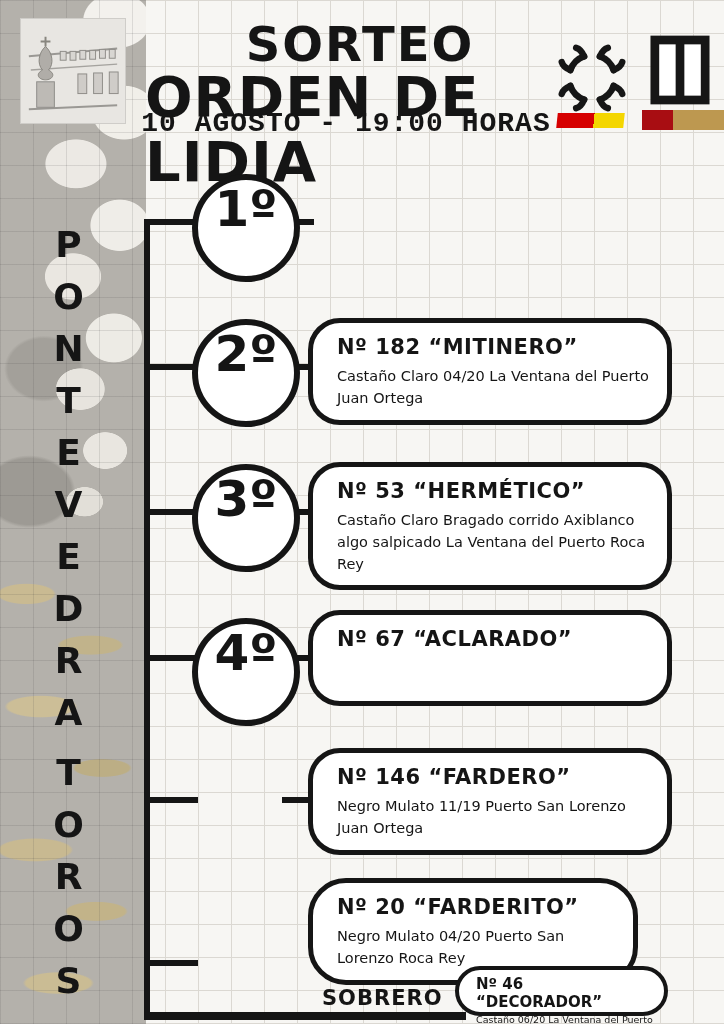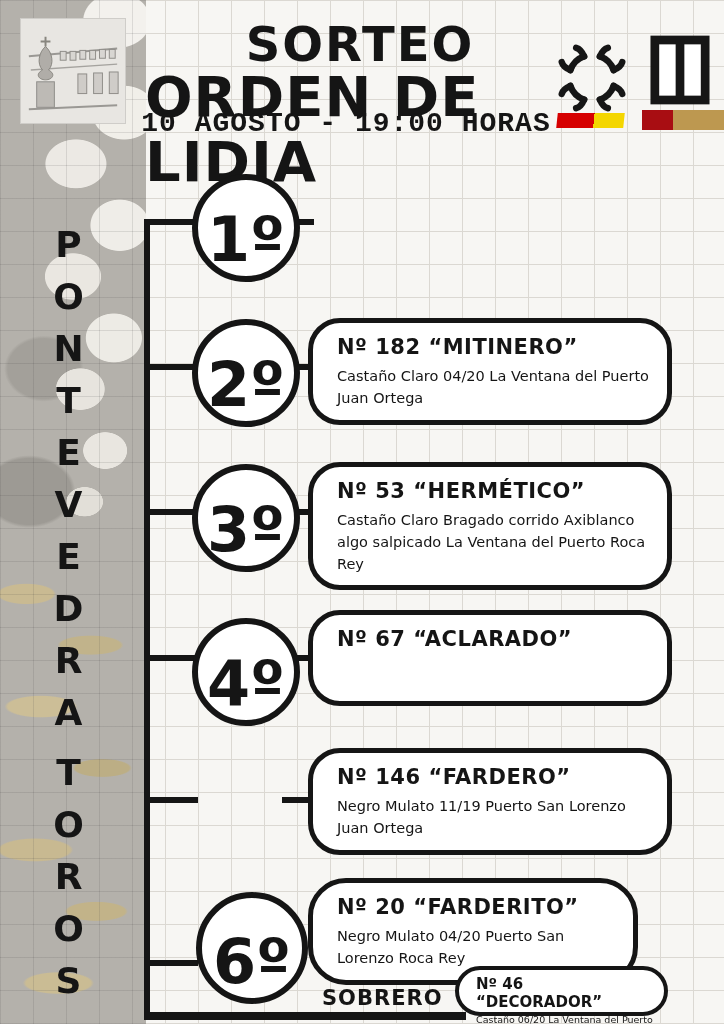--- a/index.html
+++ b/index.html
@@ -67,22 +67,22 @@
   .word2{top:752px;}
   
   .trunk{position:absolute;left:144px;top:219px;width:6px;height:799px;background:#151515;z-index:1;}
   .bottomline{position:absolute;left:144px;top:1012px;width:322px;height:8px;background:#151515;z-index:1;}
   .branch{position:absolute;height:6px;background:#151515;z-index:1;}
   .branch.bl{left:146px;width:52px;}
   .branch.br{left:282px;width:32px;}
   .y0{top:219px;} .y1{top:364px;} .y2{top:509px;} .y3{top:655px;} .y4{top:797px;} .y5{top:960px;}
   
   .circle{position:absolute;width:96px;height:96px;border:6px solid #151515;border-radius:50%;
-    background:#fff;display:flex;align-items:flex-end;justify-content:center;
-    font-size:62px;font-weight:bold;z-index:3;}
+    background:#fff;display:flex;align-items:flex-start;justify-content:center;
+    font-size:50px;font-weight:bold;z-index:3;}
   .c0{left:192px;top:174px;} .c1{left:192px;top:319px;} .c2{left:192px;top:464px;}
   .c3{left:192px;top:618px;} .c4{left:192px;top:752px;}
   .c5{left:196px;top:892px;width:100px;height:100px;}
   
   .box{position:absolute;left:308px;width:364px;min-height:96px;border:5px solid #151515;
     border-radius:32px;background:#fff;padding:12px 16px 10px 24px;box-sizing:border-box;z-index:2;}
   .b0{top:172px;} .b1{top:318px;} .b2{top:462px;} .b3{top:610px;} .b4{top:748px;}
   .b5{top:878px;width:330px;min-height:100px;border-radius:38px;}
   .box .title{font-size:21px;font-weight:bold;letter-spacing:.5px;}
   .box .details{font-size:14.5px;margin-top:7px;line-height:1.5;max-width:330px;}
@@ -178,23 +178,20 @@
     </div>
   <div class="circle c1">
       <span>2º</span>
     </div>
   <div class="circle c2">
       <span>3º</span>
     </div>
   <div class="circle c3">
       <span>4º</span>
     </div>
-  <div class="circle c5">
-      <span>6º</span>
-    </div>
 
   <div class="box b1">
     <div class="title">Nº 182 “MITINERO”</div>
     <div class="details">Castaño Claro 04/20 La Ventana del Puerto Juan Ortega</div>
   </div>
   <div class="box b2">
     <div class="title">Nº 53 “HERMÉTICO”</div>
     <div class="details">Castaño Claro Bragado corrido Axiblanco algo salpicado La Ventana del Puerto Roca Rey</div>
   </div>
   <div class="box b3">

